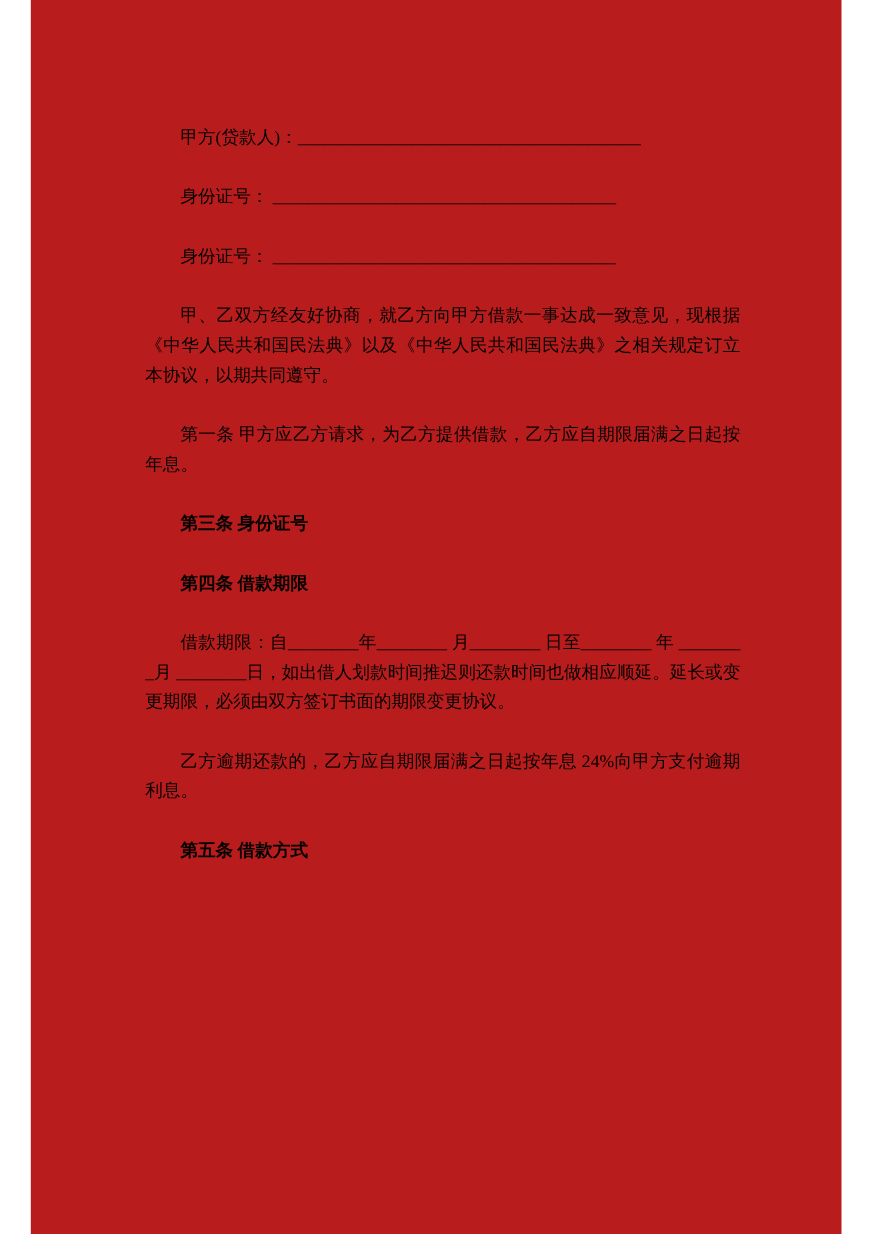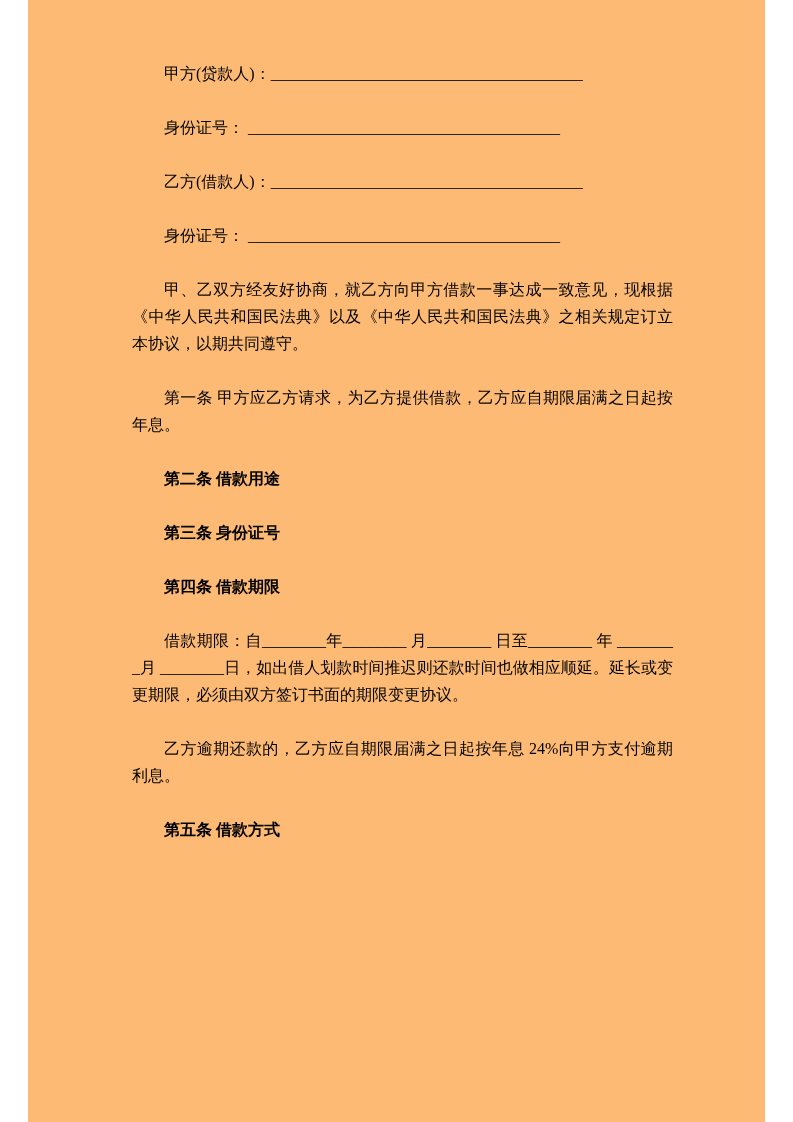--- a/index.html
+++ b/index.html
@@ -6,22 +6,22 @@
     margin: 0;
     padding: 0;
     background: #ffffff;
   }
   .page {
     position: relative;
     width: 737px;
     height: 1122px;
     margin: 0 auto;
     box-sizing: border-box;
-    background: #fdba74;
-    padding: 60px 92px 40px 104px;
+    background: #b91c1c;
+    padding: 112px 92px 40px 104px;
     font-family: "Liberation Serif", "DejaVu Serif", serif;
     font-size: 16px;
     line-height: 27px;
     color: #000000;
     overflow: hidden;
   }
   .para {
     margin: 0 0 27px 0;
     text-indent: 2em;
     text-align: justify;
@@ -42,29 +42,27 @@
 </style>
 </head>
 <body>
 
 <div class="page">
 
   <p class="field-line"><span>甲方(贷款人)：</span><span class="blank">_______________________________________</span></p>
 
   <p class="field-line"><span>身份证号： </span><span class="blank">_______________________________________</span></p>
 
-  <p class="field-line"><span>乙方(借款人)：</span><span class="blank">_______________________________________</span></p>
 
   <p class="field-line"><span>身份证号： </span><span class="blank">_______________________________________</span></p>
 
   <p class="para">甲、乙双方经友好协商，就乙方向甲方借款一事达成一致意见，现根据《中华人民共和国民法典》以及《中华人民共和国民法典》之相关规定订立本协议，以期共同遵守。</p>
 
   <p class="para">第一条 甲方应乙方请求，为乙方提供借款，乙方应自期限届满之日起按年息。</p>
 
-  <p class="para heading">第二条 借款用途</p>
 
 
   <p class="para heading">第三条 身份证号</p>
 
 
   <p class="para heading">第四条 借款期限</p>
 
   <p class="para">借款期限：自________年________ 月________ 日至________ 年 ________月 ________日，如出借人划款时间推迟则还款时间也做相应顺延。延长或变更期限，必须由双方签订书面的期限变更协议。</p>
 
   <p class="para">乙方逾期还款的，乙方应自期限届满之日起按年息 24%向甲方支付逾期利息。</p>

